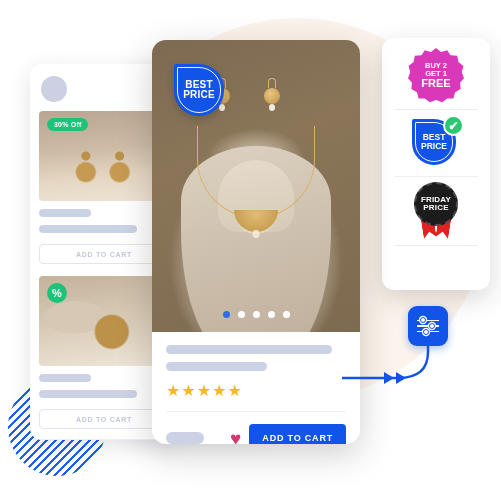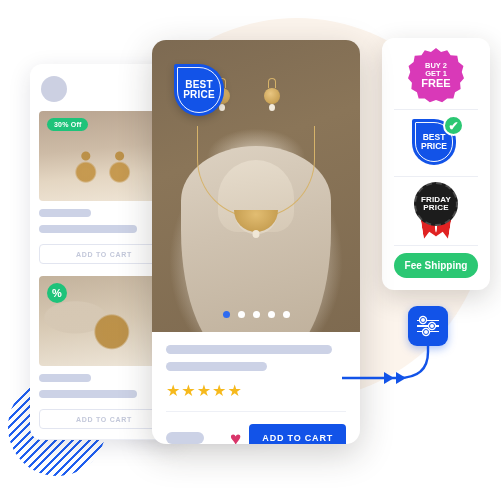--- a/index.html
+++ b/index.html
@@ -356,23 +356,20 @@
         <div class="bf-ribbon-l"></div>
         <div class="bf-ribbon-r"></div>
         <div class="bf-circle">
           <span>FRIDAY</span>
           <span>PRICE</span>
         </div>
       </div>
     </div>
     <div class="bp-sep"></div>
 
-    <div class="bp-row" style="margin-top:2px">
-      <div class="ship-pill">Fee Shipping</div>
-    </div>
   </div>
 
   <div class="card main-card">
     <div class="hero">
       <div class="bust">
         <div class="bust-neck"></div>
       </div>
       <div class="ear-hook l"></div>
       <div class="ear-hook r"></div>
       <div class="ear l"></div>

